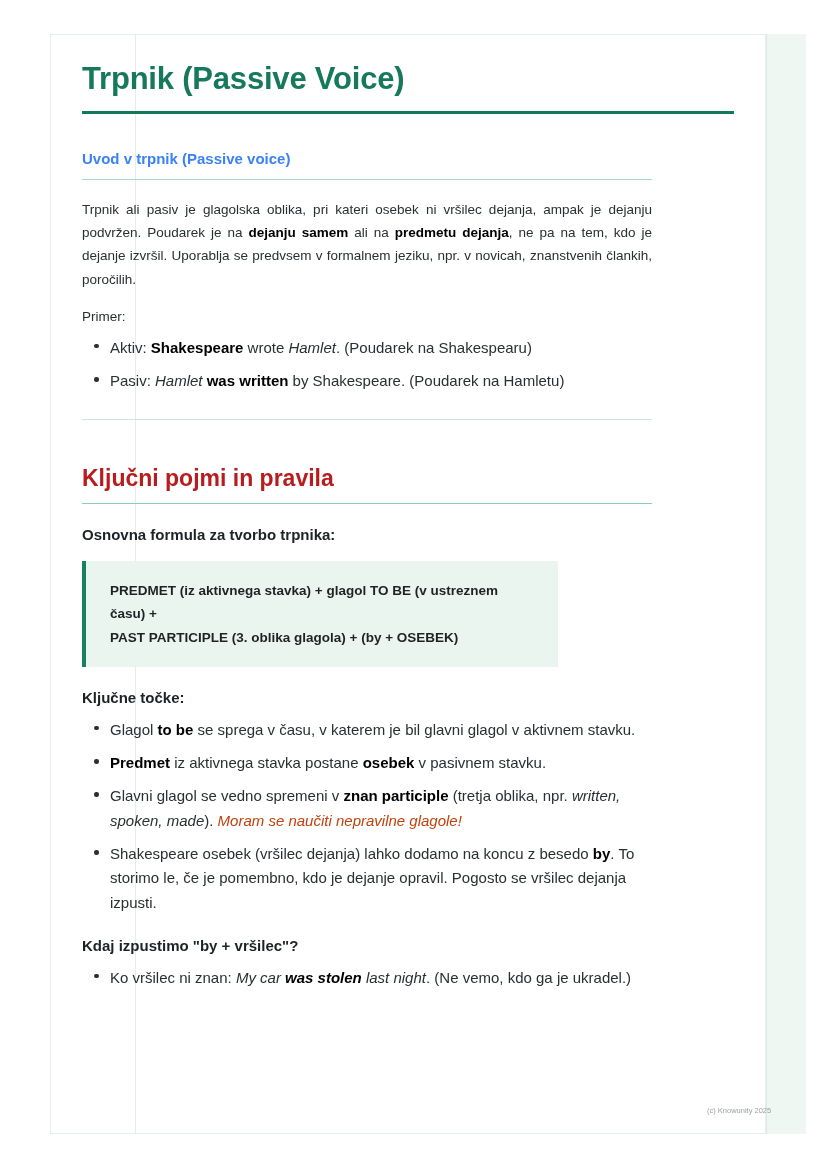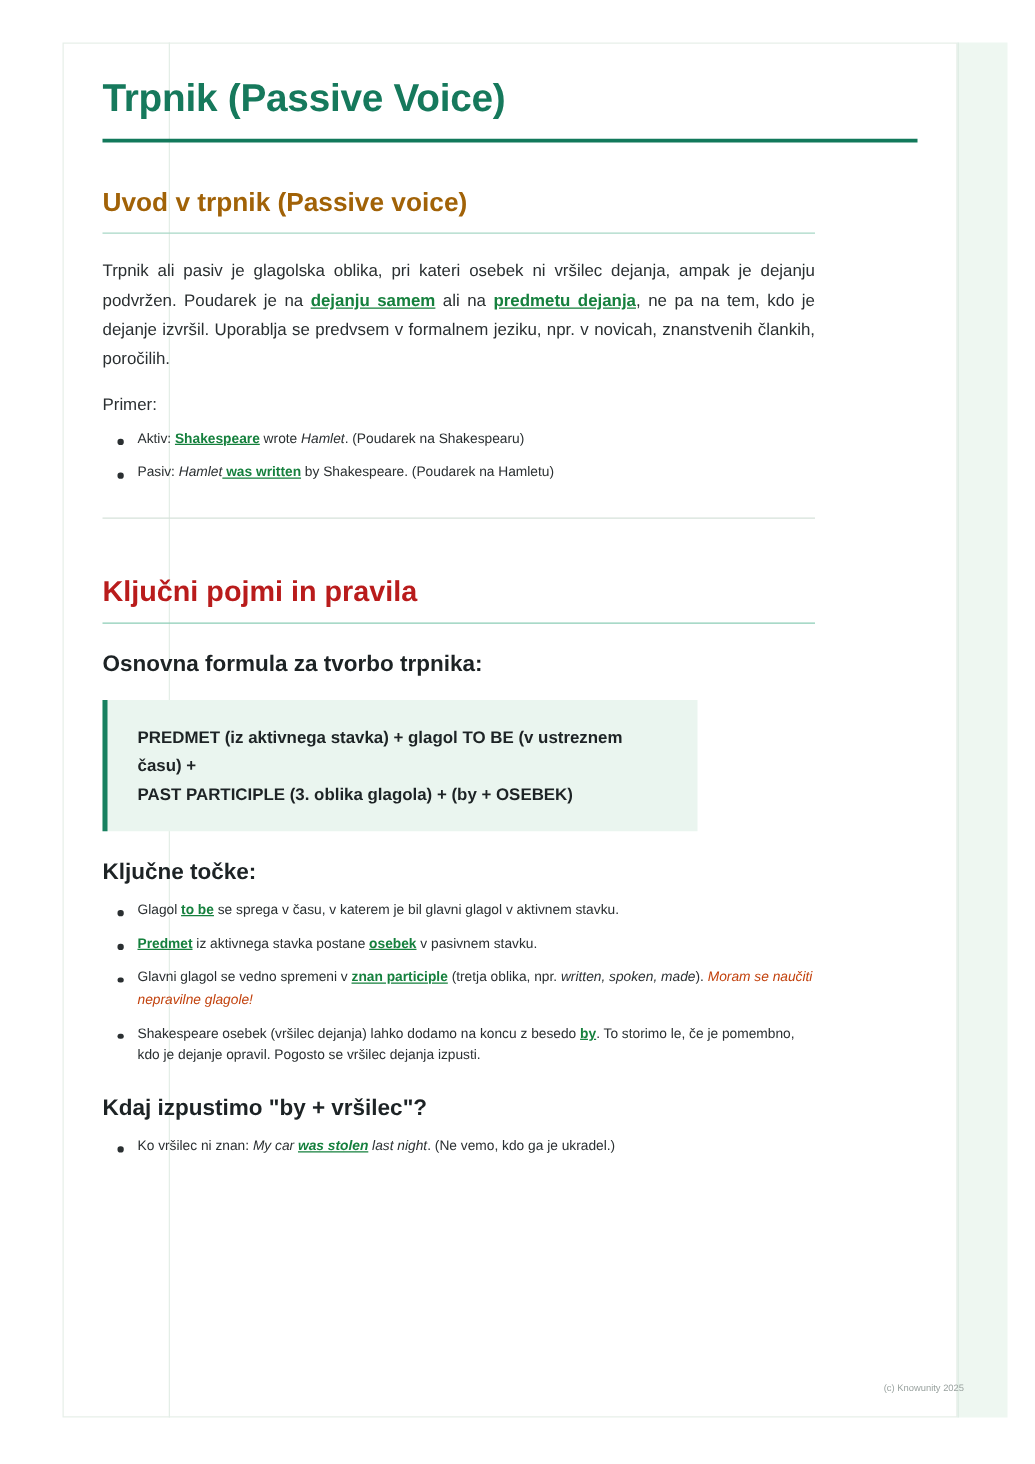--- a/index.html
+++ b/index.html
@@ -69,24 +69,24 @@
   }
   .title-rule {
     margin-top: 14px;
     height: 3px;
     width: 652px;
     background: #12795b;
   }
 
   h2.section-title {
     margin: 36px 0 0 0;
-    font-size: 21px;
+    font-size: 15px;
     line-height: 1.25;
     font-weight: bold;
-    color: #a16207;
+    color: #3b82f6;
   }
   h2.section-title.big {
     font-size: 23px;
     color: #b91c1c;
     margin-top: 44px;
   }
   .section-rule {
     margin-top: 10px;
     height: 1px;
     width: 570px;
@@ -103,32 +103,32 @@
     color: #2a2f31;
     text-align: justify;
   }
   p.lead {
     margin: 18px 0 0 0;
     font-size: 13.5px;
     color: #2a2f31;
   }
   p.label {
     margin: 22px 0 0 0;
-    font-size: 18px;
+    font-size: 15px;
     font-weight: bold;
     color: #1d2325;
   }
   ul.bullets {
     margin: 12px 0 0 0;
     padding-left: 26px;
     list-style: none;
   }
   ul.bullets > li {
     position: relative;
-    font-size: 11px;
+    font-size: 15px;
     line-height: 1.62;
     color: #2a2f31;
     margin-bottom: 9px;
     padding-left: 2px;
   }
   ul.bullets > li::before {
     content: "";
     position: absolute;
     left: -14px;
     top: 8px;
@@ -151,21 +151,21 @@
     box-sizing: border-box;
     width: 476px;
   }
   .formula-box p {
     margin: 0;
     font-size: 13.5px;
     line-height: 1.72;
     font-weight: bold;
     color: #1d2325;
   }
-  b, strong { font-weight: bold; color: #15803d; text-decoration: underline; }
+  b, strong { font-weight: bold; color: #000000; }
   i, em { font-style: italic; }
   .note { color: #c2410c; }
   .footer-credit {
     position: absolute;
     left: 693px;
     top: 1106px;
     font-size: 7.5px;
     color: #9aa3a0;
     white-space: nowrap;
   }

